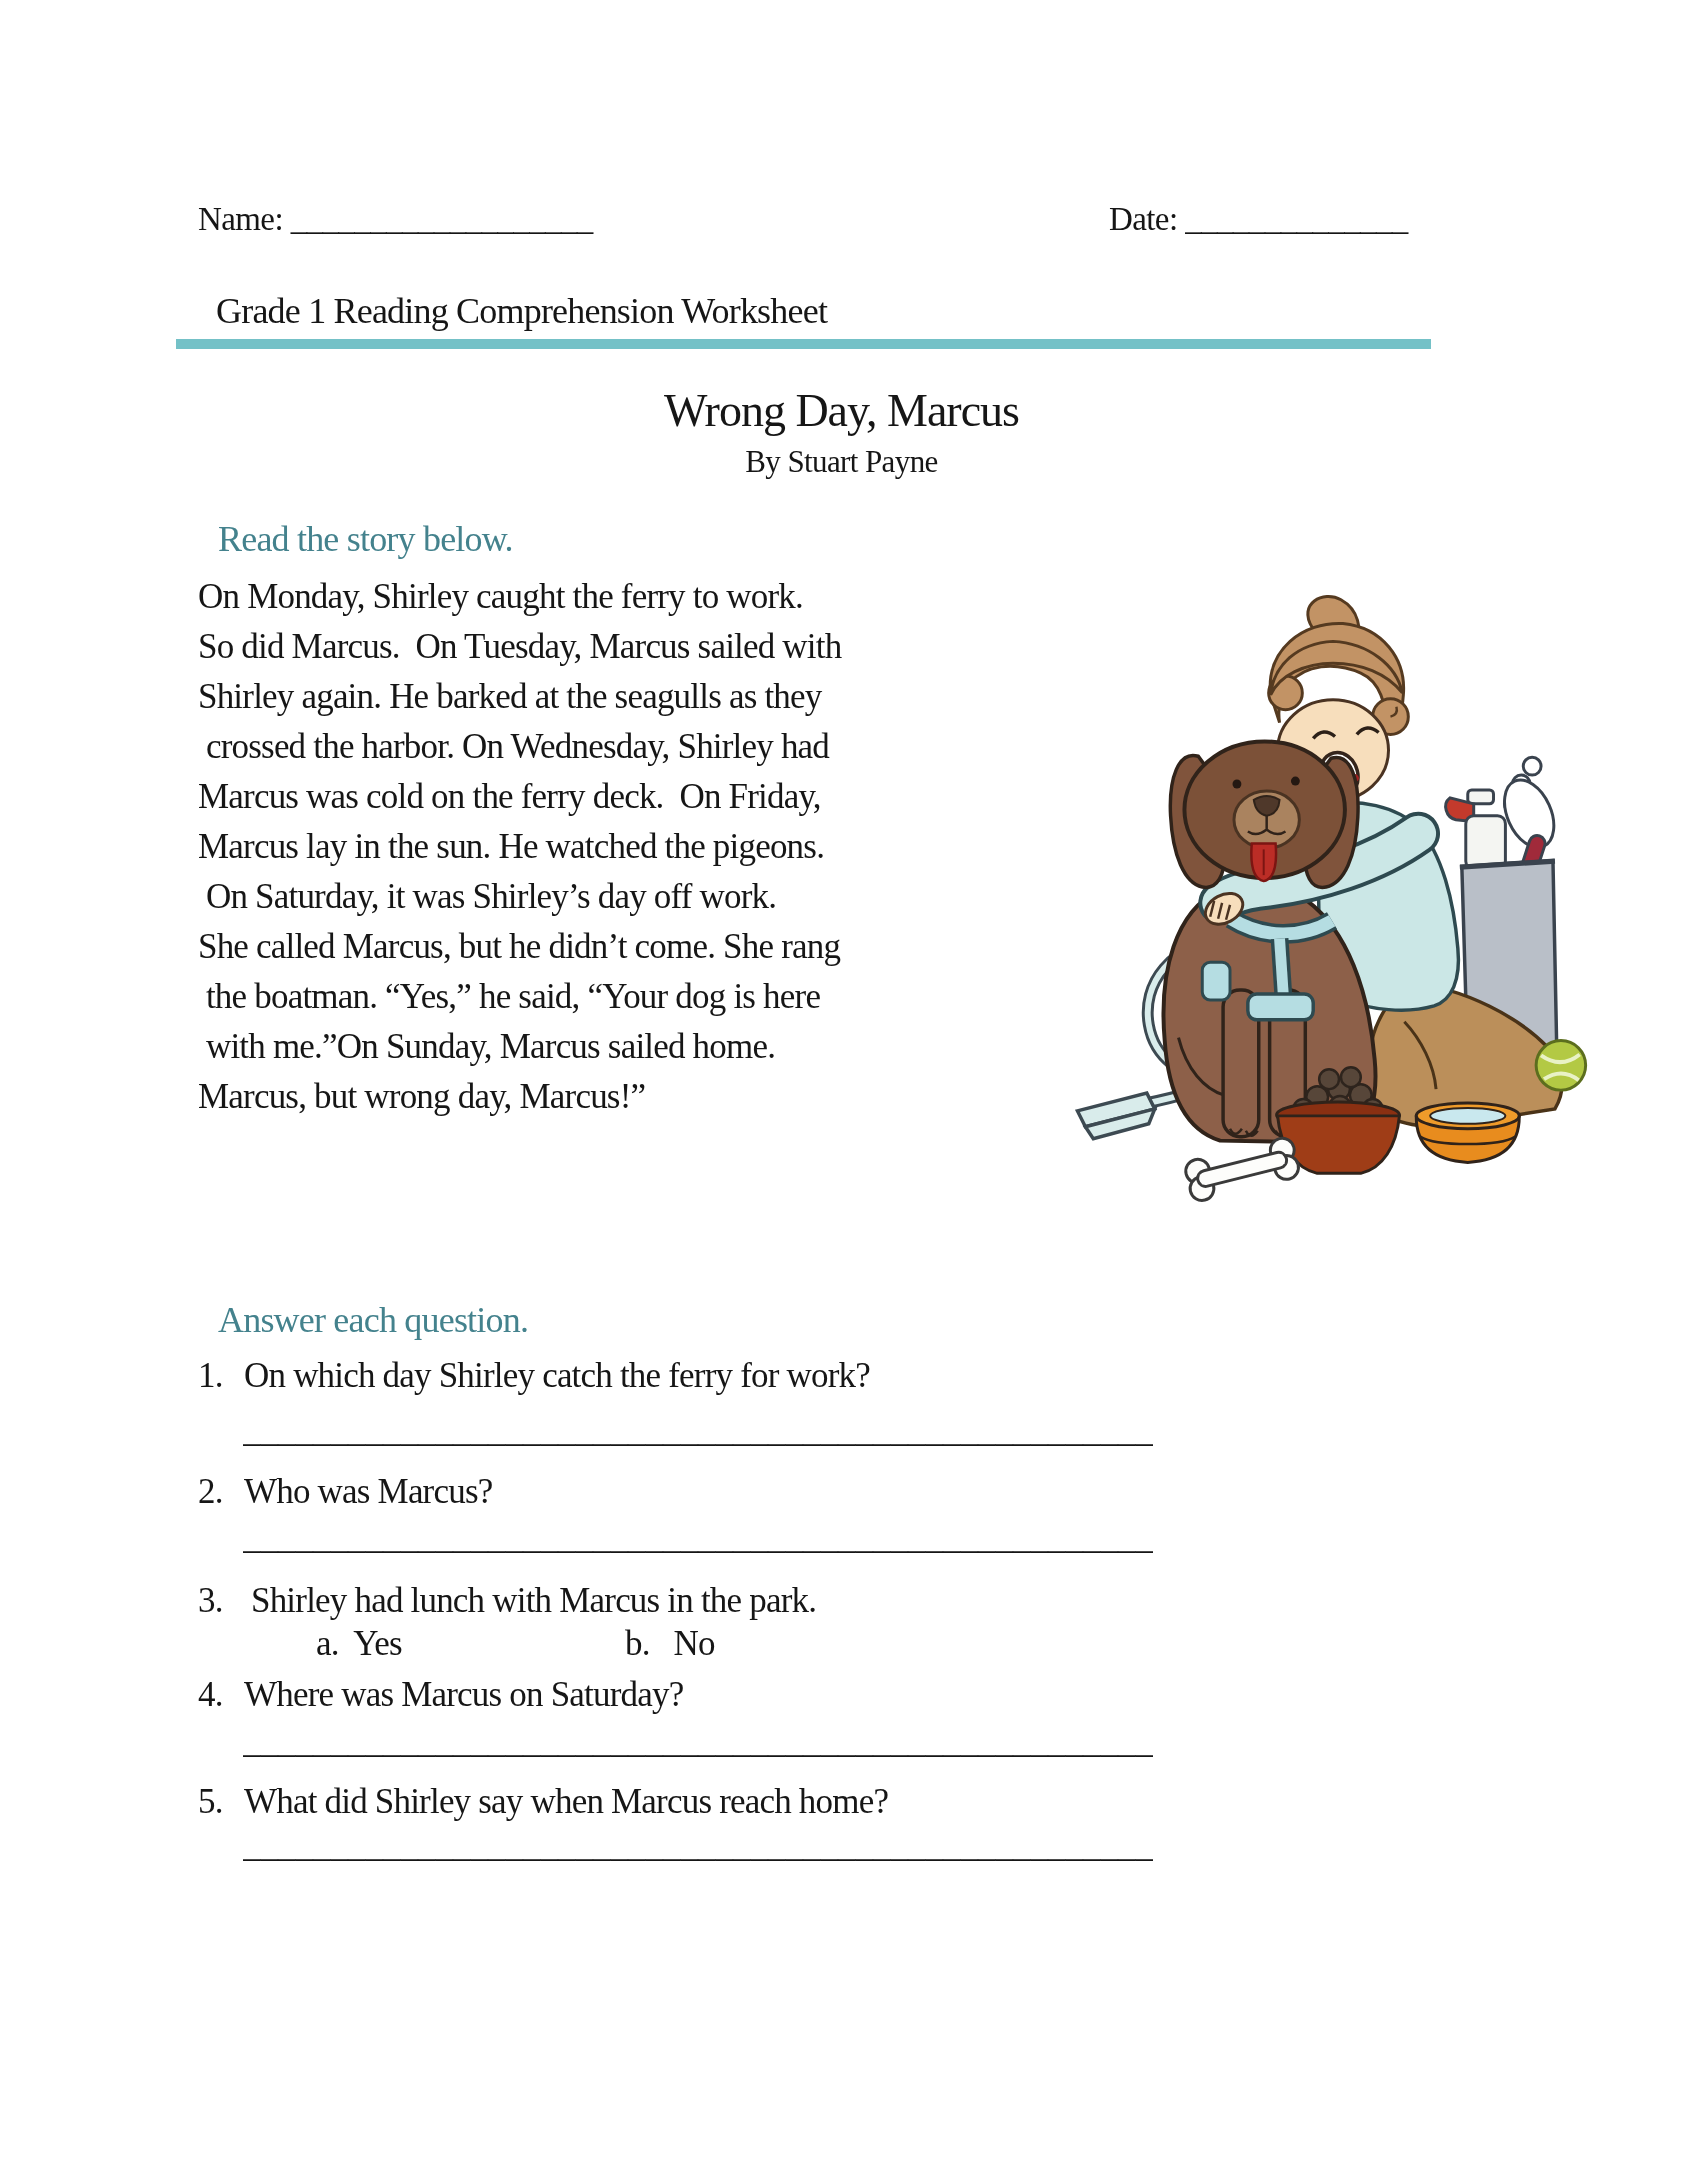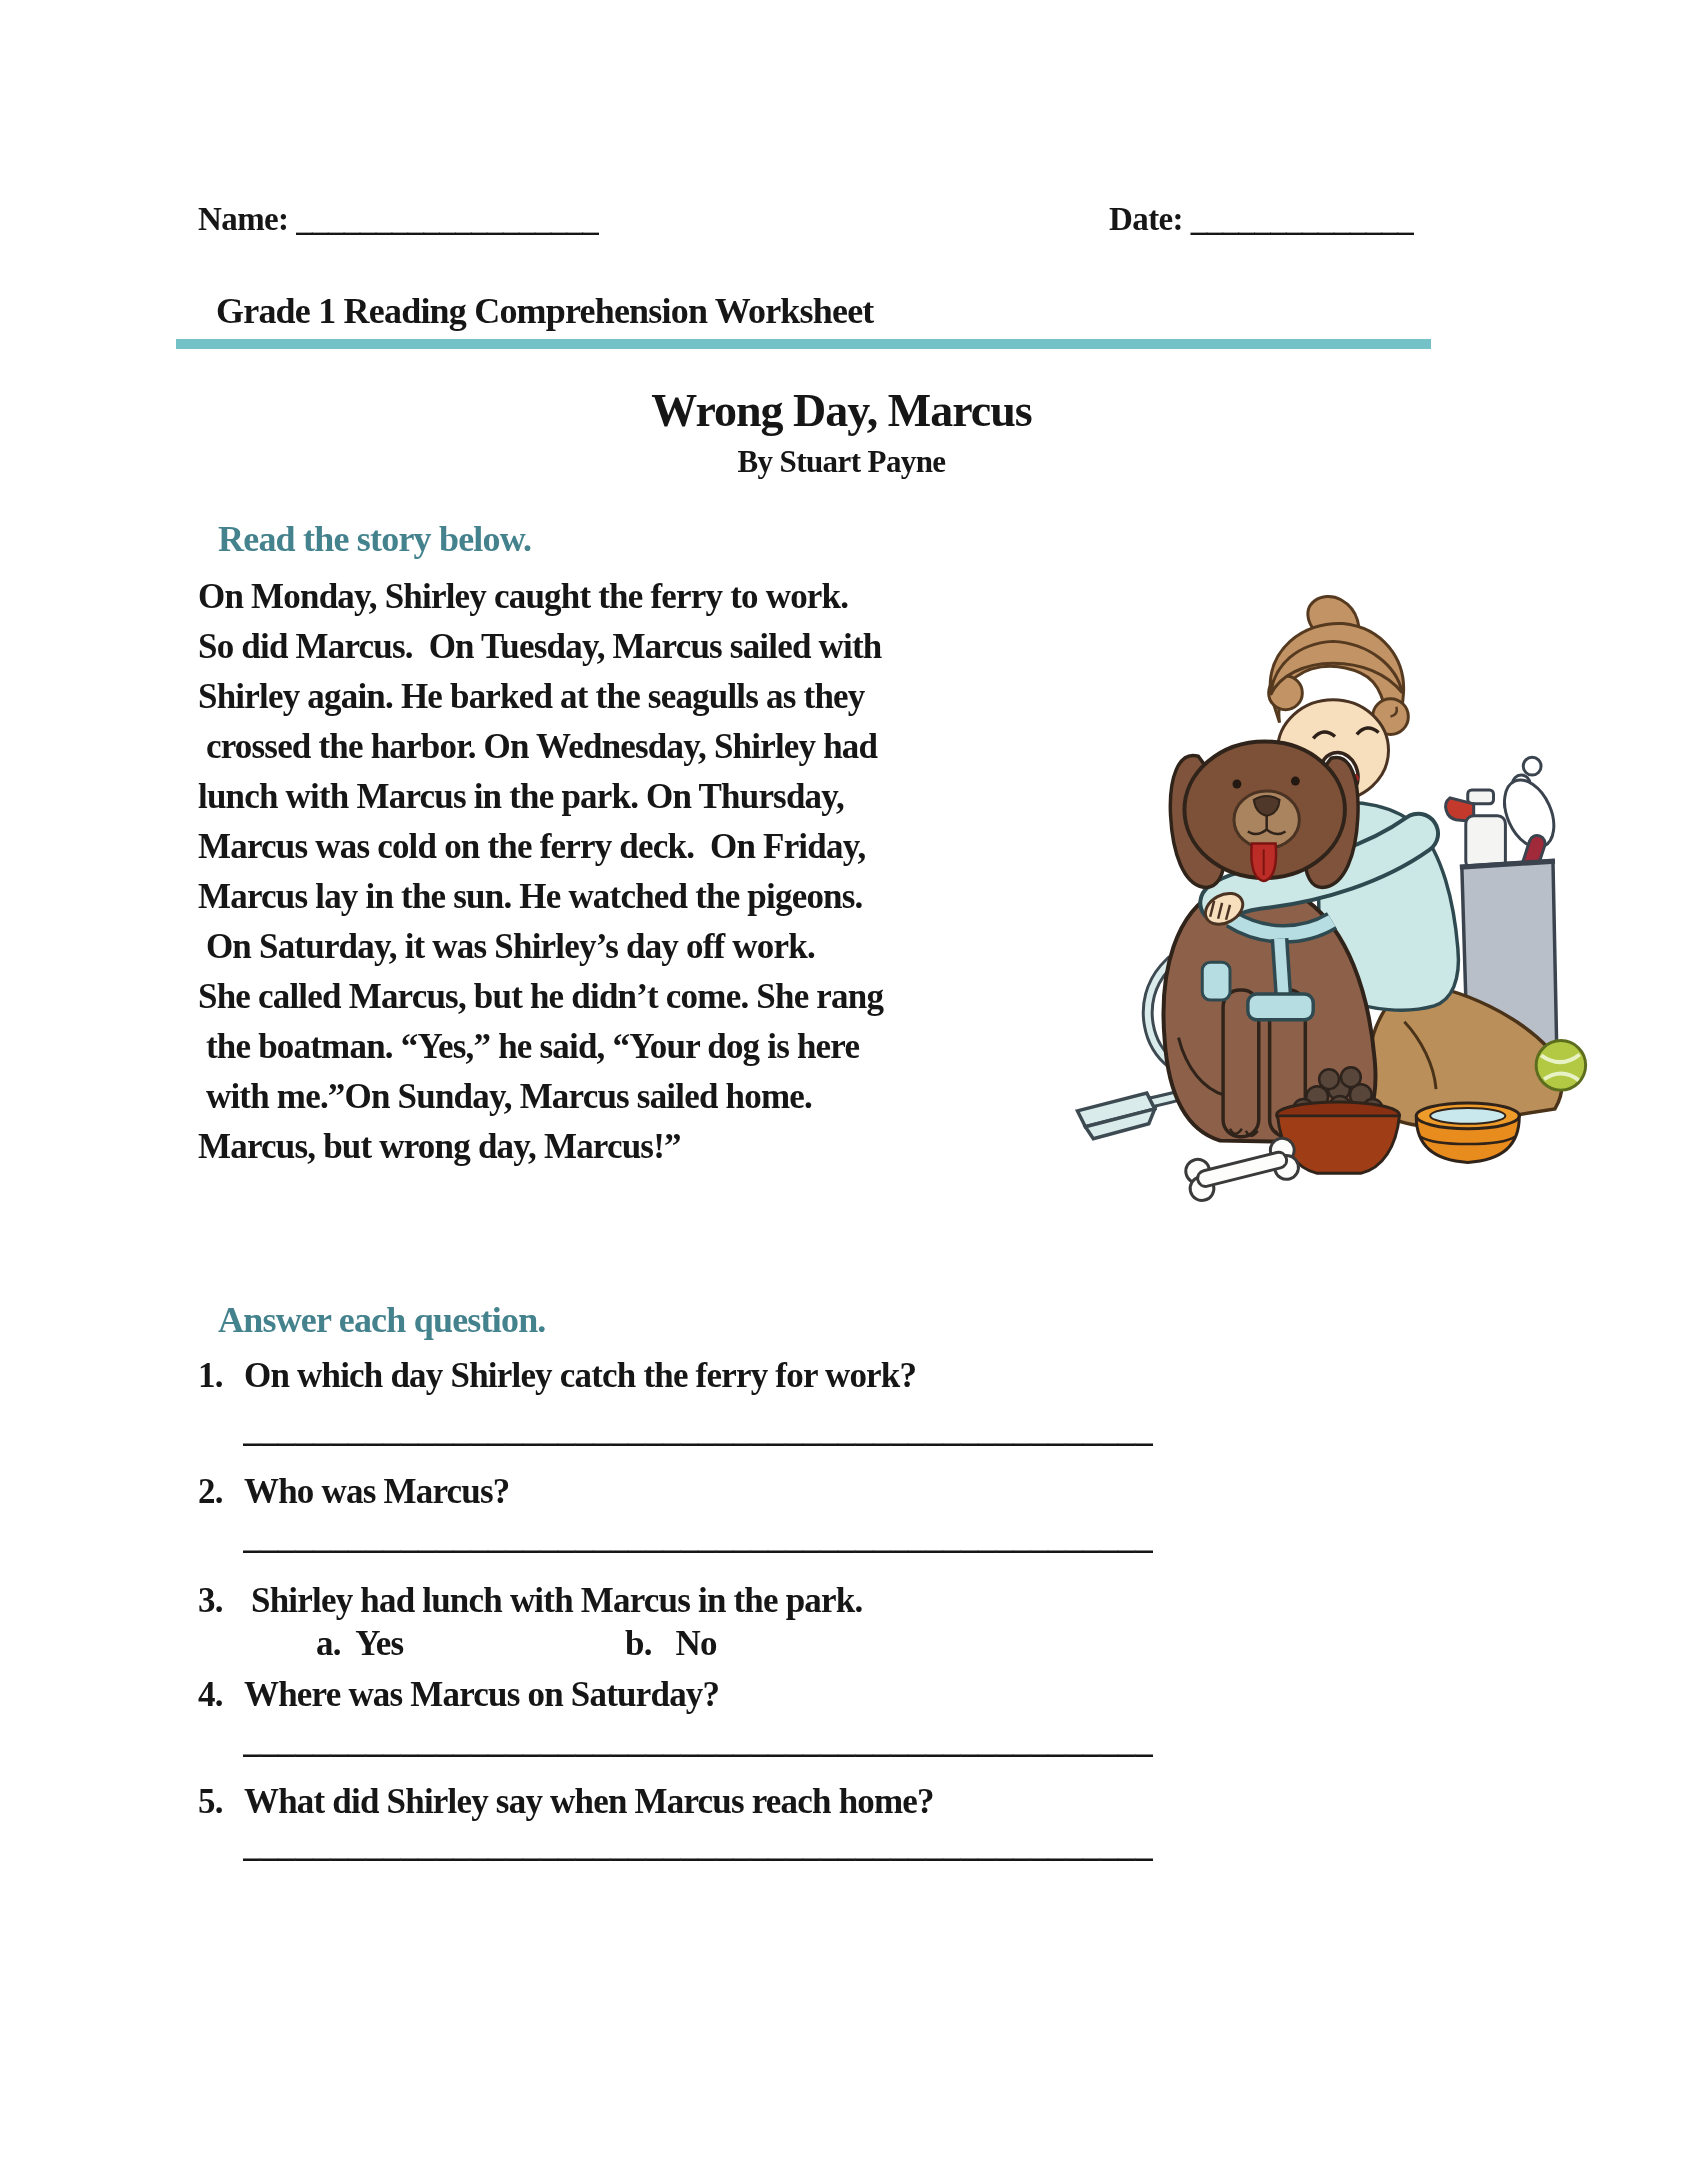--- a/index.html
+++ b/index.html
@@ -1,18 +1,18 @@
 <!DOCTYPE html>
 <html><head>
 <meta charset="utf-8">
 <style>
   html,body{margin:0;padding:0;background:#ffffff;}
   .page{
     position:relative;width:1683px;height:2178px;background:#ffffff;
-    font-family:"Liberation Serif",serif;font-weight:700;color:#161616;
+    font-family:"Liberation Serif",serif;font-weight:400;color:#161616;
     overflow:hidden;
   }
   .abs{position:absolute;white-space:pre;}
   .t33{font-size:33px;letter-spacing:-0.6px;}
   .t36{font-size:36px;letter-spacing:-0.8px;margin-left:20px;}
   .t46{font-size:46px;letter-spacing:-1px;}
   .t31{font-size:31px;letter-spacing:-0.6px;}
   .t35{font-size:35px;letter-spacing:-0.8px;}
   .teal{color:#44828d;text-align:right;}
   .bar{position:absolute;left:176px;top:339px;width:1255px;height:10px;background:#74c1c7;}
@@ -37,21 +37,20 @@
   <div class="center-band t46" style="top:384px;">Wrong Day, Marcus</div>
   <div class="center-band t31" style="top:444px;">By Stuart Payne</div>
 
   <div class="abs t36 teal" style="left:198px;top:518px;">Read the story below.</div>
 
   <div class="story">
     <div class="line">On Monday, Shirley caught the ferry to work.</div>
     <div class="line">So did Marcus.  On Tuesday, Marcus sailed with</div>
     <div class="line">Shirley again. He barked at the seagulls as they</div>
     <div class="line"> crossed the harbor. On Wednesday, Shirley had</div>
-    <div class="line">lunch with Marcus in the park. On Thursday,</div>
     <div class="line">Marcus was cold on the ferry deck.  On Friday,</div>
     <div class="line">Marcus lay in the sun. He watched the pigeons.</div>
     <div class="line"> On Saturday, it was Shirley’s day off work.</div>
     <div class="line">She called Marcus, but he didn’t come. She rang</div>
     <div class="line"> the boatman. “Yes,” he said, “Your dog is here</div>
     <div class="line"> with me.”On Sunday, Marcus sailed home.</div>
     <div class="line">Marcus, but wrong day, Marcus!”</div>
   </div>
 
   <svg class="illus" viewBox="0 0 640 640">

